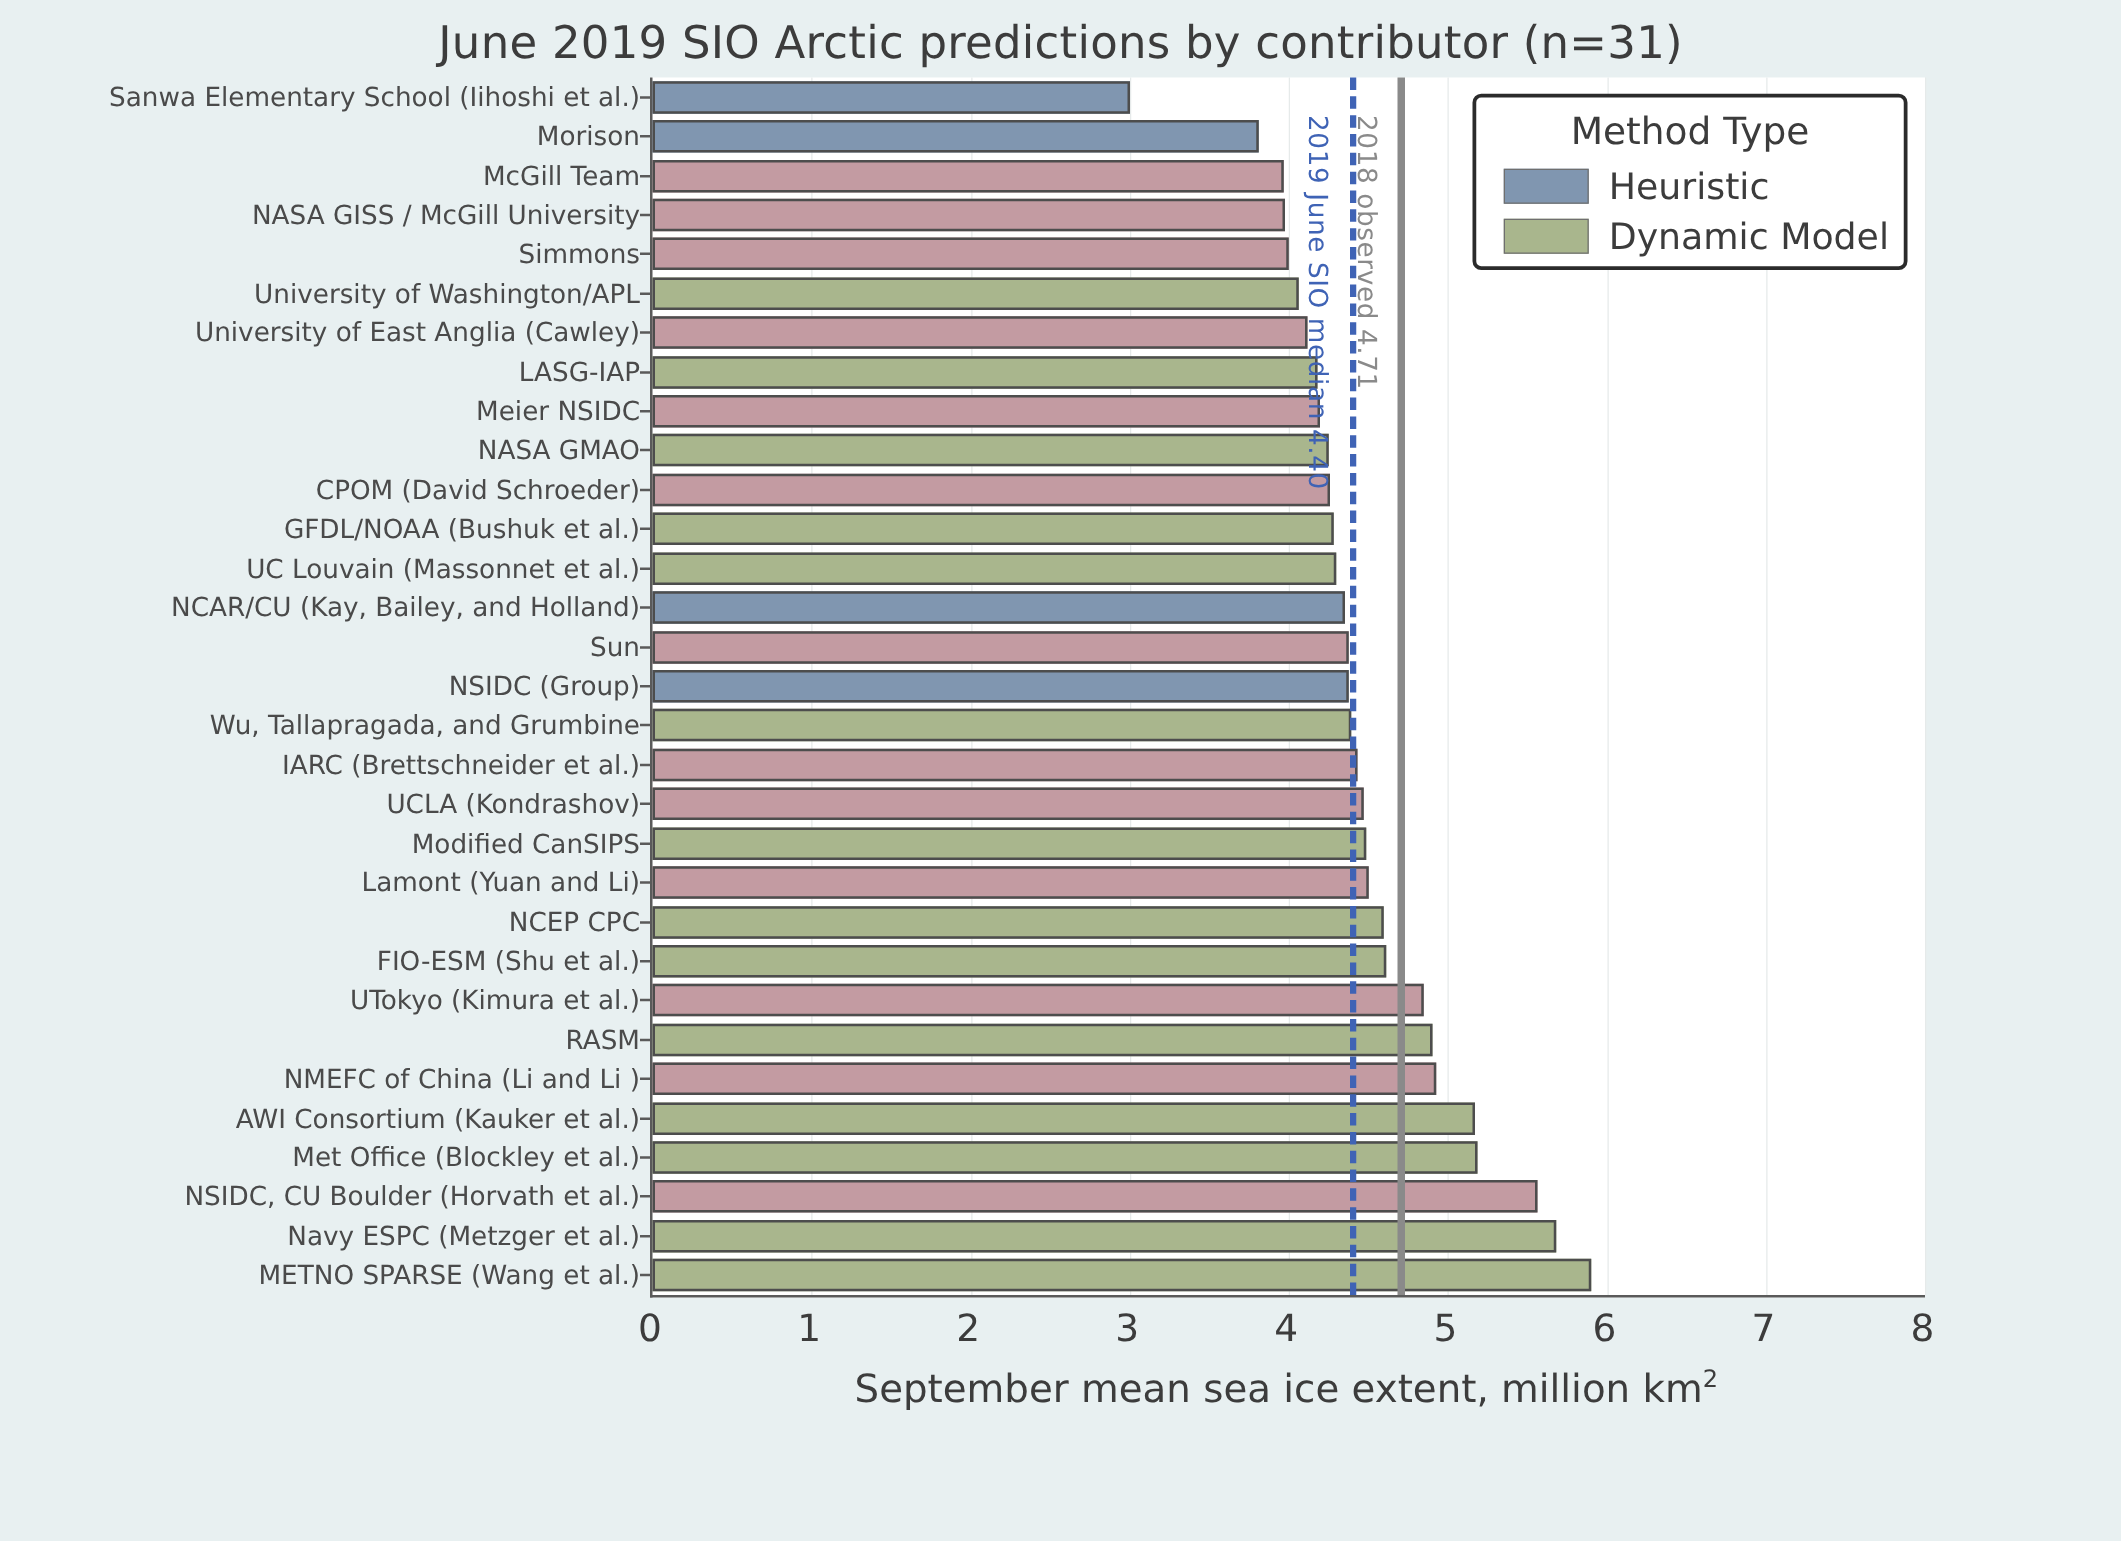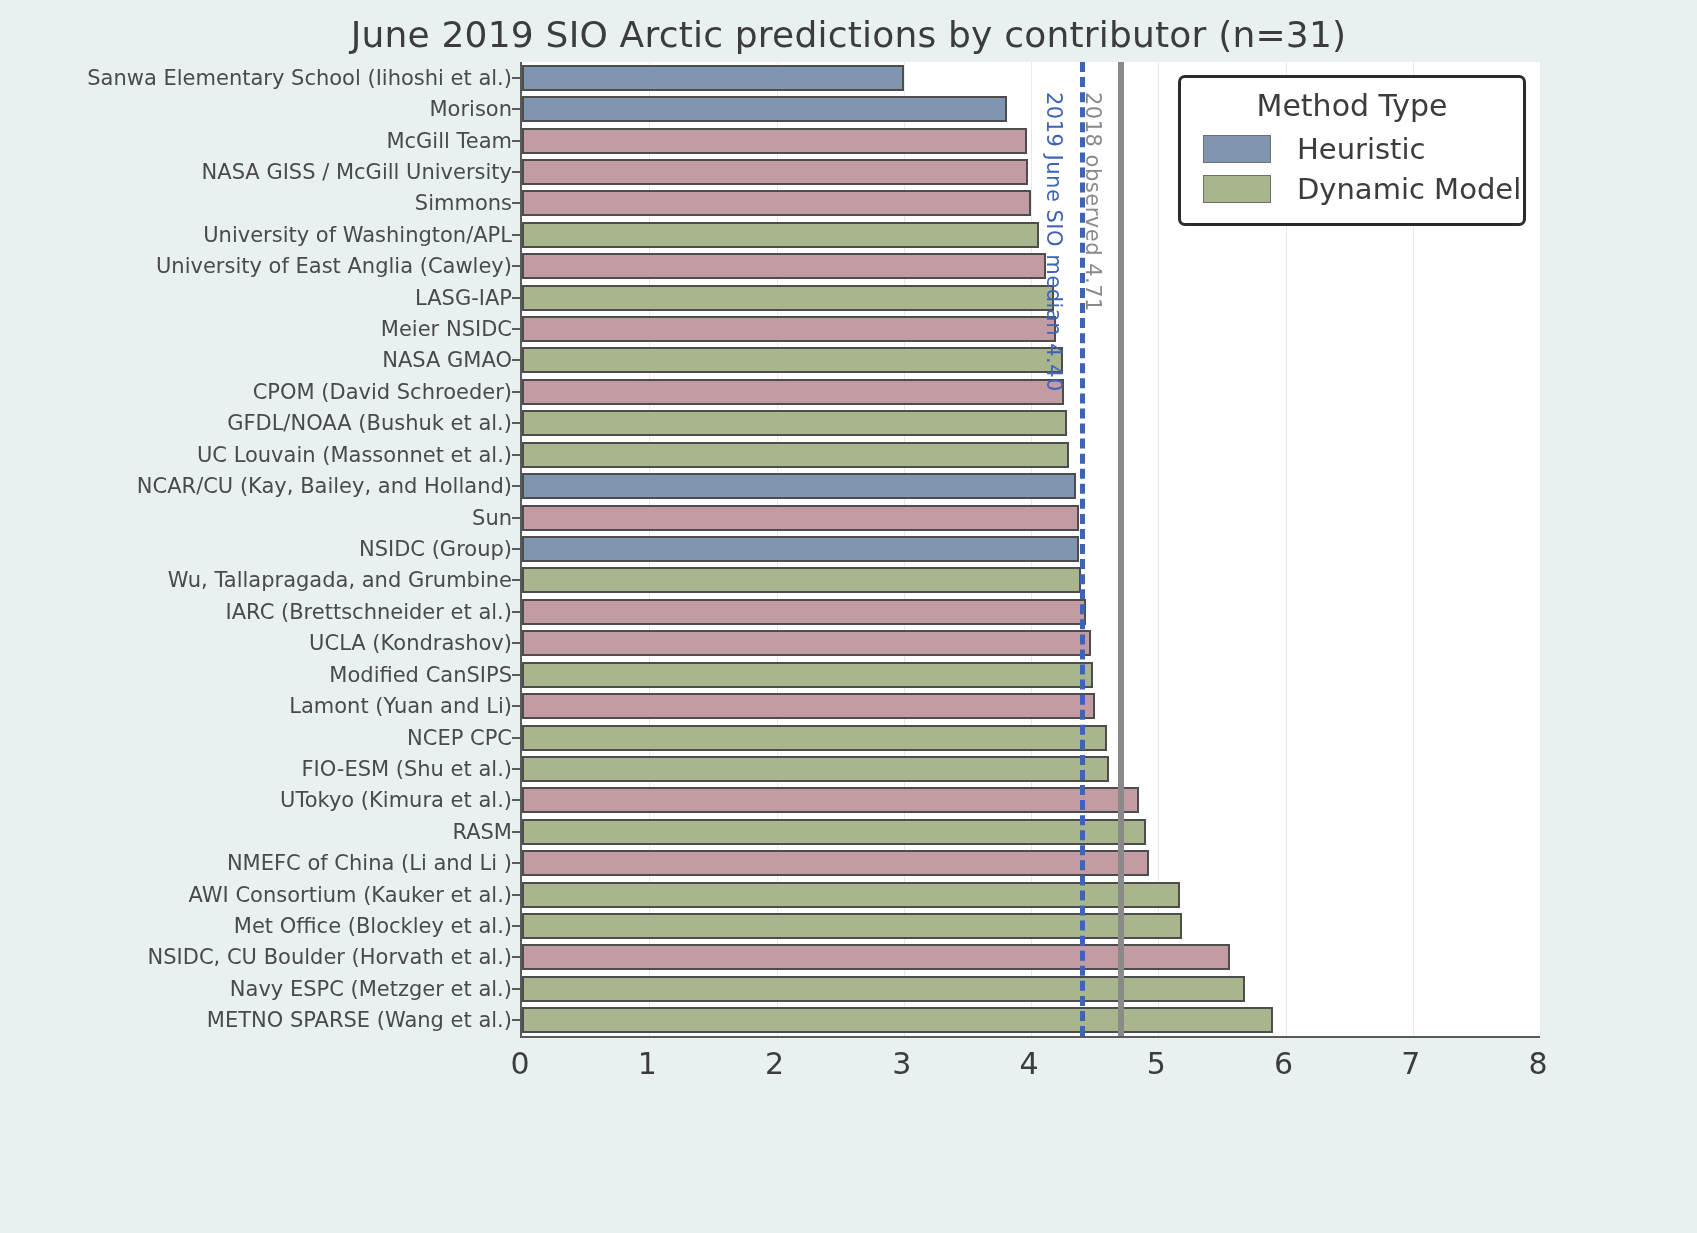--- a/index.html
+++ b/index.html
@@ -151,21 +151,21 @@
 
   
   #legend {
     position: absolute;
     left: 1178px;
     top: 75px;
     width: 348px;
     background: #ffffff;
     border: 3px solid #2b2b2b;
     border-radius: 7px;
-    padding: 10px 0 14px 0;
+    padding: 10px 0 4px 0;
     box-sizing: border-box;
   }
   #legend-title {
     text-align: center;
     font-size: 30px;
     color: #3c3c3c;
     margin-bottom: 6px;
   }
   .legend-item {
     display: flex;
@@ -174,21 +174,21 @@
   }
   .legend-swatch {
     width: 66px;
     height: 26px;
     border: 1px solid #6f6f6f;
     flex: 0 0 auto;
   }
   .legend-label {
     font-size: 29px;
     color: #3c3c3c;
-    margin-left: 26px;
+    margin-left: 16px;
     white-space: nowrap;
   }
 </style>
 </head>
 <body>
 
 <div id="figure">
 
   <div id="chart-title">June 2019 SIO Arctic predictions by contributor (n=31)</div>
 
@@ -375,20 +375,23 @@
       <div class="xtick-label" style="left: 647.25px;">1</div>
       <div class="xtick-label" style="left: 774.5px;">2</div>
       <div class="xtick-label" style="left: 901.75px;">3</div>
       <div class="xtick-label" style="left: 1029px;">4</div>
       <div class="xtick-label" style="left: 1156.25px;">5</div>
       <div class="xtick-label" style="left: 1283.5px;">6</div>
       <div class="xtick-label" style="left: 1410.75px;">7</div>
       <div class="xtick-label" style="left: 1538px;">8</div>
     </div>
 
+  <div id="xaxis-title">
+    <span>September mean sea ice extent, million km</span><span class="unit"><sup>2</sup></span>
+  </div>
 
   <div id="legend">
     <div id="legend-title">Method Type</div>
     <div id="legend-items">
         <div class="legend-item">
           <span class="legend-swatch" style="background: rgb(128, 150, 176);"></span>
           <span class="legend-label">Heuristic</span>
         </div>
         <div class="legend-item">
           <span class="legend-swatch" style="background: rgb(169, 182, 141);"></span>

